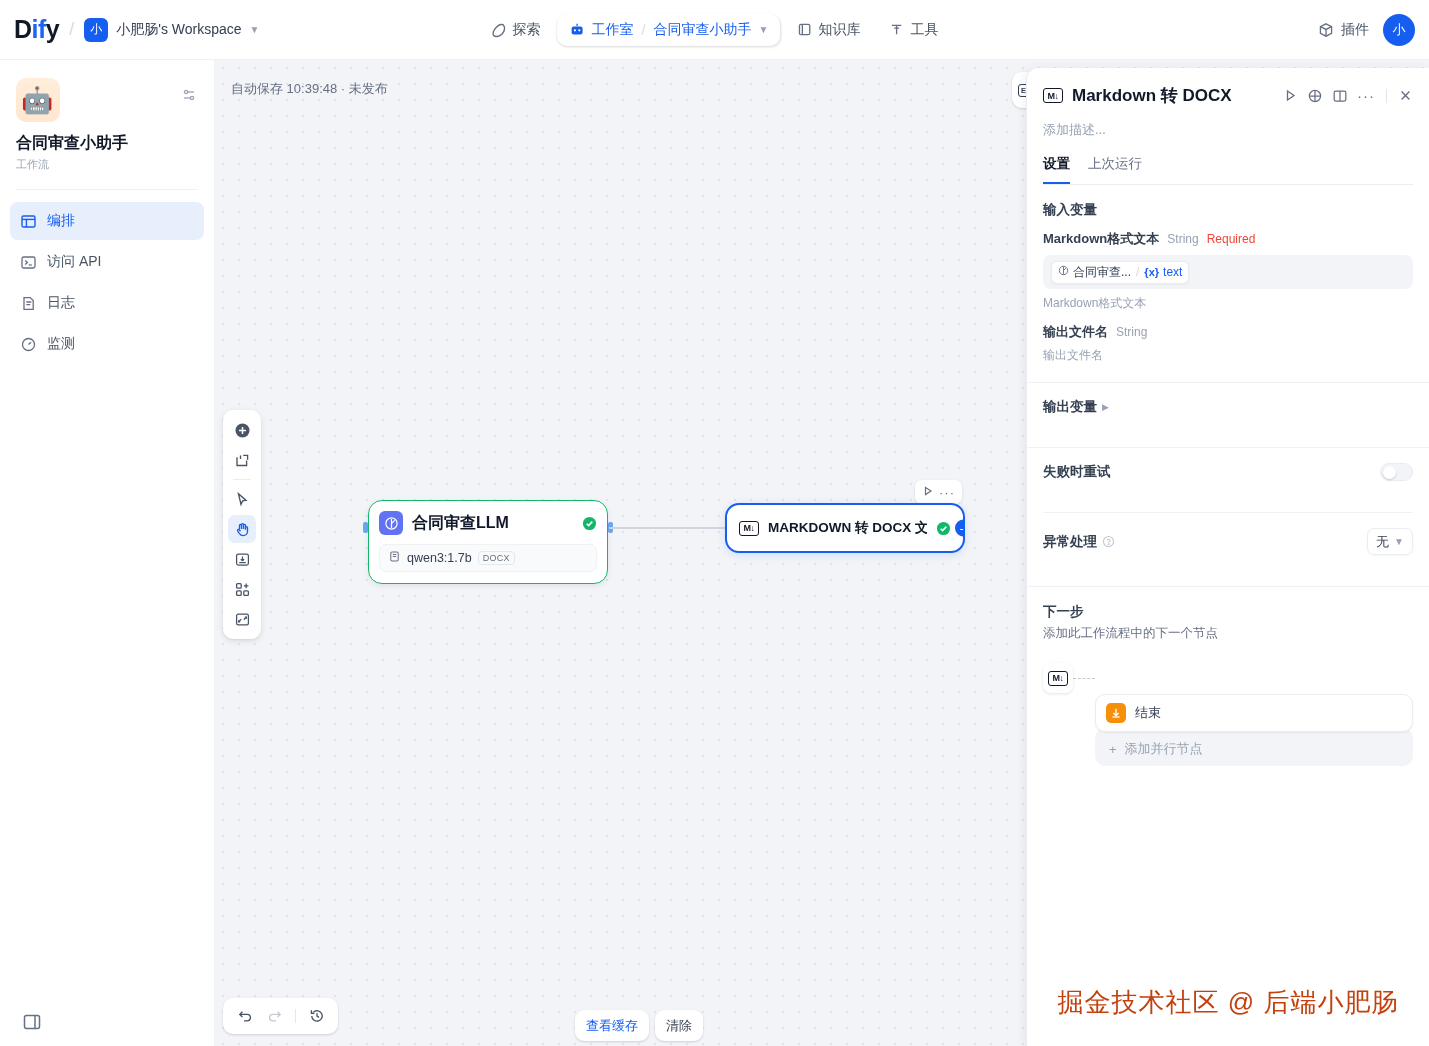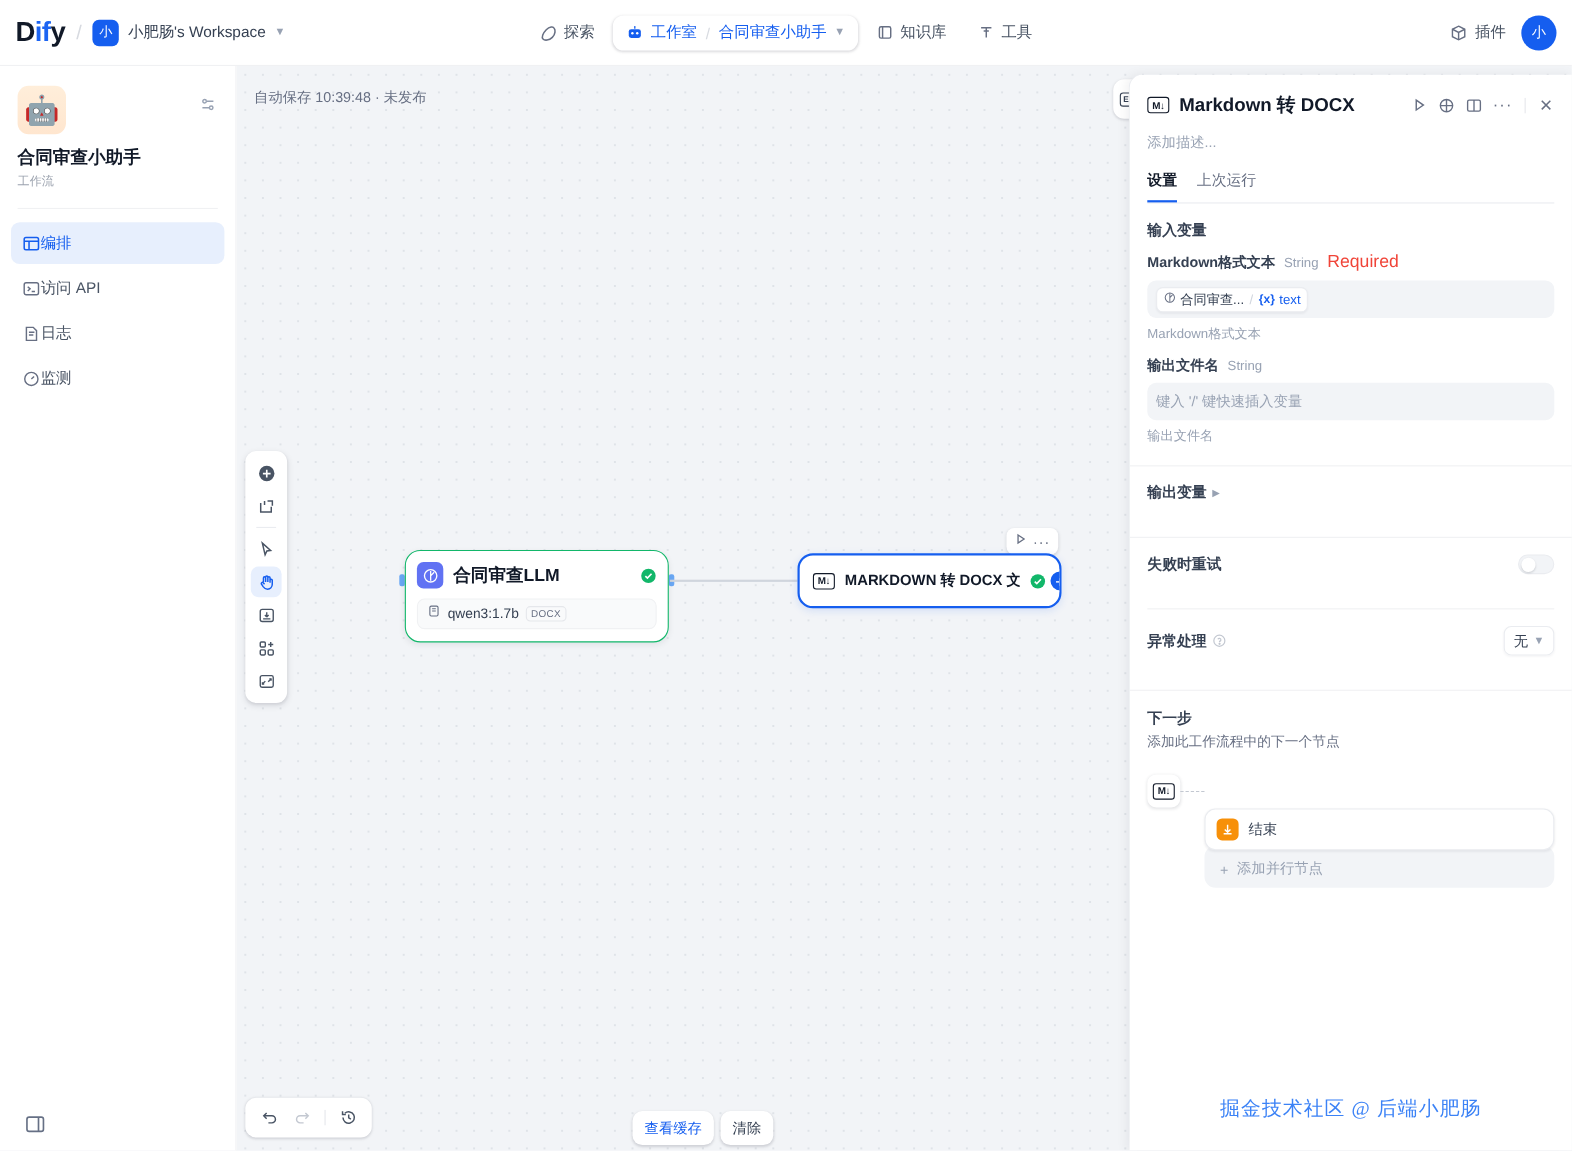--- a/index.html
+++ b/index.html
@@ -72,21 +72,21 @@
   }
   .app-settings {
     position: absolute; right: 16px; top: 26px; width: 18px; height: 18px;
     color: #98a2b3; cursor: pointer;
   }
   .app-name { margin-top: 11px; font-size: 16px; font-weight: 600; color: #111928; }
   .app-type { margin-top: 3px; font-size: 11px; color: #9ca3af; }
   .side-div { height: 1px; background: #f0f1f3; margin: 17px 16px 0 16px; }
   .side-nav { padding: 12px 10px 0 10px; }
   .side-item {
-    display: flex; align-items: center; gap: 0; height: 38px;
+    display: flex; align-items: center; gap: 10px; height: 38px;
     padding: 0 10px; border-radius: 8px; font-size: 14px; color: #495464;
     cursor: pointer; margin-bottom: 3px;
   }
   .side-item.active { background: #e7effd; color: #155eef; font-weight: 500; }
   .side-ico { width: 17px; height: 17px; display: inline-flex; align-items: center; justify-content: center; }
   .side-collapse {
     position: absolute; left: 22px; bottom: 14px; width: 20px; height: 20px;
     color: #667085; cursor: pointer;
   }
 
@@ -251,21 +251,21 @@
   .p-desc { margin-top: 14px; font-size: 13px; color: #98a2b3; cursor: text; }
   .p-tabs { margin-top: 16px; display: flex; gap: 18px; border-bottom: 1px solid #eaecf0; }
   .p-tab { font-size: 13.5px; color: #676f83; padding-bottom: 9px; cursor: pointer; }
   .p-tab.active { color: #111928; font-weight: 700; border-bottom: 2px solid #155eef; }
   .p-body { padding: 16px 16px 0 16px; }
   .sec-title { font-size: 13.5px; font-weight: 700; color: #354052; }
   .fld { margin-top: 11px; }
   .fld-label-row { display: flex; align-items: baseline; gap: 8px; }
   .fld-label { font-size: 13px; font-weight: 700; color: #354052; }
   .fld-type { font-size: 12px; color: #98a2b3; }
-  .fld-req { font-size: 16px; color: #f04438; text-align: center; }
+  .fld-req { font-size: 12px; color: #f04438; text-align: center; }
   .fld-input {
     margin-top: 7px; height: 34px; background: #f2f4f7; border-radius: 8px;
     display: flex; align-items: center; padding: 0 8px; cursor: text;
   }
   .var-chip {
     display: inline-flex; align-items: center; gap: 4px; background: #fff;
     border: 1px solid #eaecf0; border-radius: 6px; padding: 2px 6px;
     box-shadow: 0 1px 2px rgba(16,24,40,.05); font-size: 12px;
   }
   .chip-node { color: #354052; }
@@ -321,22 +321,22 @@
   }
   .ns-label { font-size: 13px; color: #354052; }
   .ns-add {
     margin-top: -4px; background: #f2f4f7; border-radius: 10px; height: 38px;
     display: flex; align-items: center; gap: 8px; padding: 0 14px;
     font-size: 13px; color: #98a2b3; cursor: pointer; position: relative; z-index: -1;
     padding-top: 4px;
   }
   .watermark {
     position: absolute; bottom: 26px; left: 0; width: 100%;
-    text-align: center; font-size: 18px; color: #3b82f6; letter-spacing: 1px;
-    pointer-events: none; user-select: none; font-family: Liberation Serif, serif;
+    text-align: center; font-size: 26px; color: #c2410c; letter-spacing: 1px;
+    pointer-events: none; user-select: none;
   }
   .canvas-scroll-v { position:absolute; right:2px; top:500px; width:5px; height:80px; background:#dfe3e8; border-radius:3px; }
 </style>
 </head>
 <body>
 
 <div class="app">
 
   <div class="header">
     <div class="logo"><span class="d">D</span><span class="if">if</span><span class="y">y</span></div>
@@ -745,23 +745,20 @@
             <span class="chip-var">text</span>
           </span>
         </div>
         <div class="fld-help">Markdown格式文本</div>
       </div>
 
       <div class="fld">
         <div class="fld-label-row">
           <span class="fld-label">输出文件名</span>
           <span class="fld-type">String</span>
-        </div>
-        <div class="fld-input">
-          <span class="fld-ph">键入 '/' 键快速插入变量</span>
         </div>
         <div class="fld-help">输出文件名</div>
       </div>
     </div>
 
     <div class="p-divider" style="margin-top:18px"></div>
     <div class="sec-row">
       <div class="sec-row-inner">
         <span class="row-title">输出变量</span>
         <span class="caret">▶</span>

